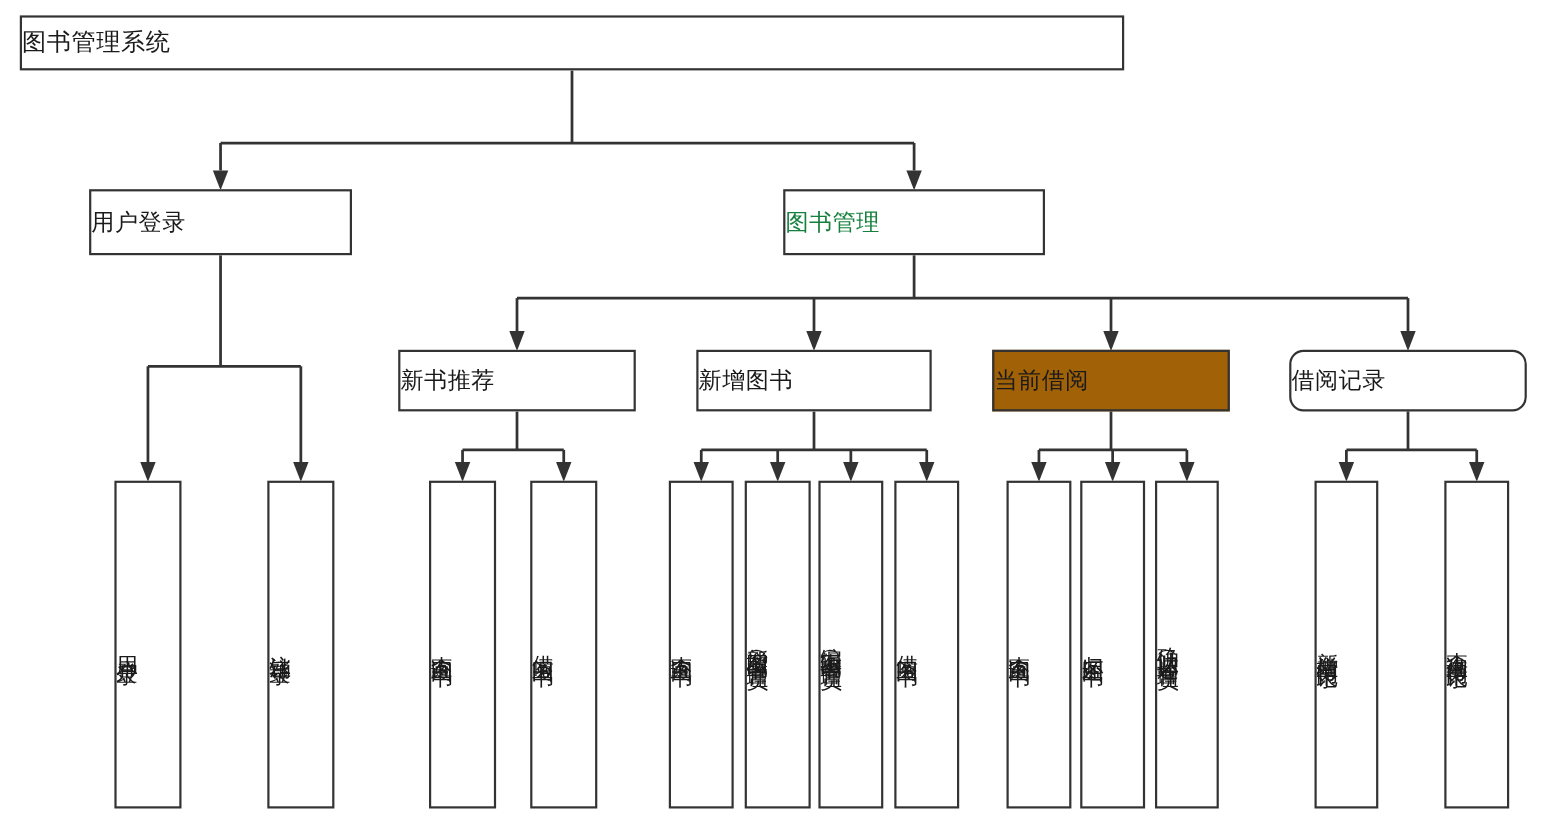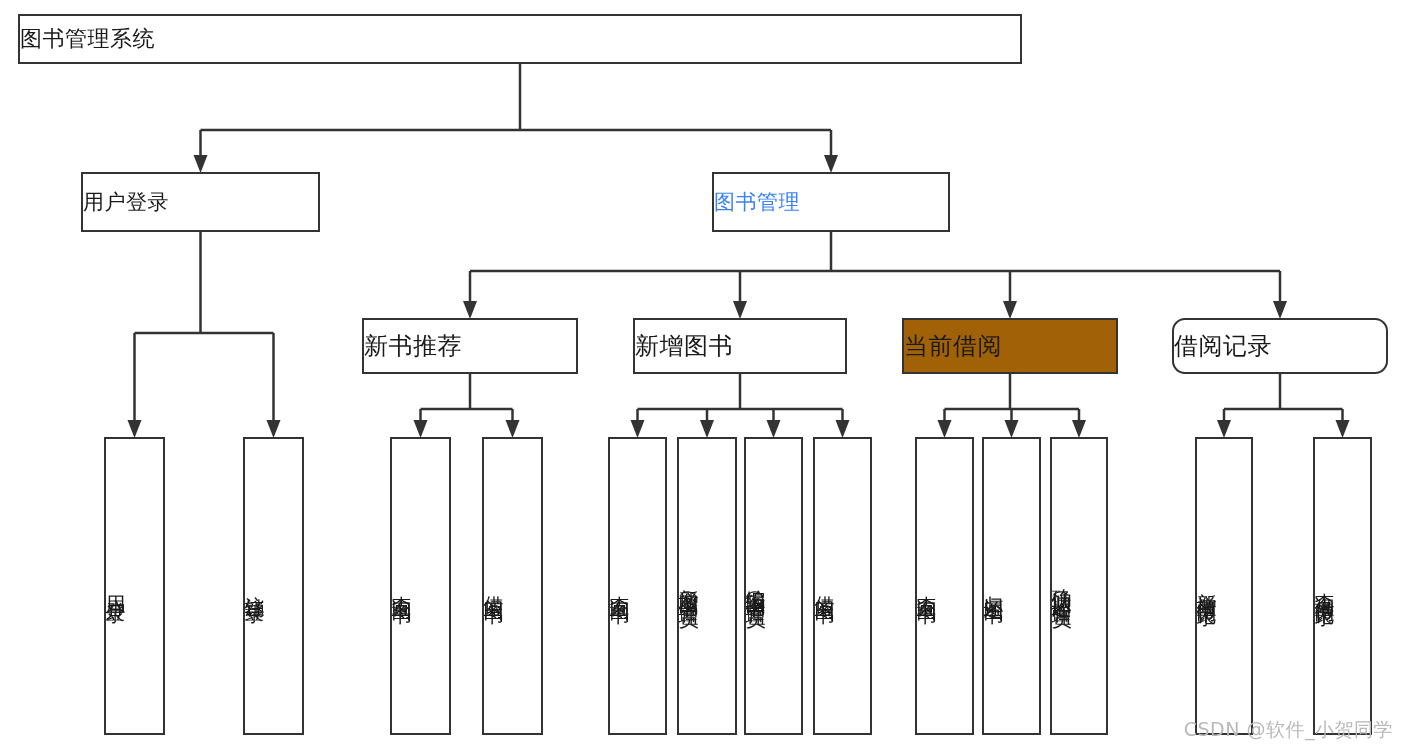--- a/index.html
+++ b/index.html
@@ -40,21 +40,21 @@
   .node-box.vertical .node-label {
     writing-mode: vertical-rl;
     text-orientation: upright;
     font-size: 20px;
     letter-spacing: 3px;
     line-height: 1;
     white-space: nowrap;
   }
   .node-box.level-0 .node-label { font-size: 22px; }
   .node-box.level-1 .node-label { font-size: 21px; }
-  .node-box.level-2 .node-label { font-size: 24px; }
+  .node-box.level-2 .node-label { font-size: 21px; }
   svg.connectors {
     position: absolute;
     left: 0;
     top: 0;
     width: 1405px;
     height: 747px;
     pointer-events: none;
   }
   .watermark {
     position: absolute;
@@ -125,21 +125,21 @@
       <polygon points="1335.5,420 1349.5,420 1342.5,438" fill="#333333"></polygon>
     </svg>
   <div id="node-layer">
       <div class="node-box level-0" style="left: 18px; top: 14px; width: 1004px; height: 50px; border-color: rgb(51, 51, 51); background: rgb(255, 255, 255);">
         <span class="node-label" style="color: rgb(26, 26, 26);">图书管理系统</span>
       </div>
       <div class="node-box level-1" style="left: 81px; top: 172px; width: 239px; height: 60px; border-color: rgb(51, 51, 51); background: rgb(255, 255, 255);">
         <span class="node-label" style="color: rgb(26, 26, 26);">用户登录</span>
       </div>
       <div class="node-box level-1" style="left: 712px; top: 172px; width: 238px; height: 60px; border-color: rgb(51, 51, 51); background: rgb(255, 255, 255);">
-        <span class="node-label" style="color: #3b82f6;">图书管理</span>
+        <span class="node-label" style="color: #15803d;">图书管理</span>
       </div>
       <div class="node-box level-2" style="left: 362px; top: 318px; width: 216px; height: 56px; border-color: rgb(51, 51, 51); background: rgb(255, 255, 255);">
         <span class="node-label" style="color: rgb(26, 26, 26);">新书推荐</span>
       </div>
       <div class="node-box level-2" style="left: 633px; top: 318px; width: 214px; height: 56px; border-color: rgb(51, 51, 51); background: rgb(255, 255, 255);">
         <span class="node-label" style="color: rgb(26, 26, 26);">新增图书</span>
       </div>
       <div class="node-box level-2" style="left: 902px; top: 318px; width: 216px; height: 56px; border-color: rgb(51, 51, 51); background: #a16207;">
         <span class="node-label" style="color: rgb(26, 26, 26);">当前借阅</span>
       </div>
@@ -179,14 +179,13 @@
       <div class="node-box level-3 vertical" style="left: 1050px; top: 437px; width: 58px; height: 298px; border-color: rgb(51, 51, 51); background: rgb(255, 255, 255);">
         <span class="node-label" style="color: rgb(26, 26, 26);">确认归还（管理员）</span>
       </div>
       <div class="node-box level-3 vertical" style="left: 1195px; top: 437px; width: 58px; height: 298px; border-color: rgb(51, 51, 51); background: rgb(255, 255, 255);">
         <span class="node-label" style="color: rgb(26, 26, 26);">新增借阅记录</span>
       </div>
       <div class="node-box level-3 vertical" style="left: 1313px; top: 437px; width: 59px; height: 298px; border-color: rgb(51, 51, 51); background: rgb(255, 255, 255);">
         <span class="node-label" style="color: rgb(26, 26, 26);">查询借阅记录</span>
       </div>
     </div>
-  <div class="watermark">CSDN @软件_小贺同学</div>
 </div>
 
 </body></html>

